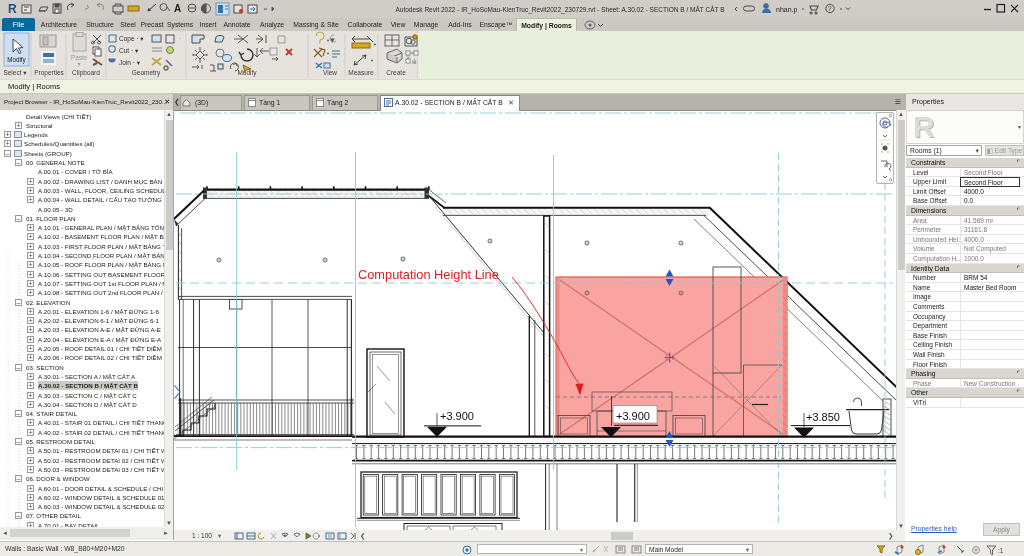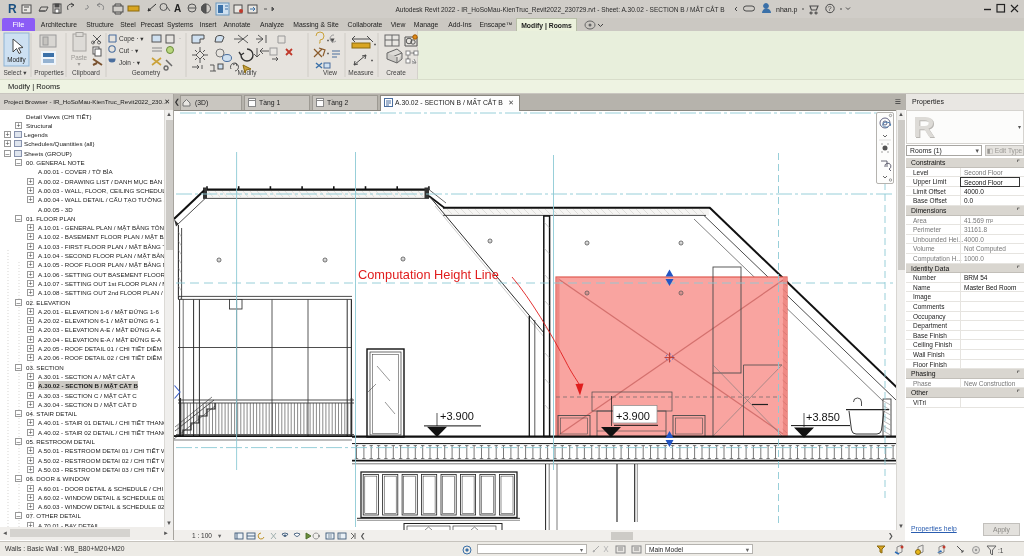--- a/index.html
+++ b/index.html
@@ -78,21 +78,21 @@
 <circle cx="830" cy="8.5" r="4.2" stroke-width="1"></circle>
         <text x="827.6" y="11.4" font-size="7.5" fill="#4a4a4a" stroke="none">?</text>
 <path d="M840 9 h2 M846 7.5 l2 2 2 -2" stroke-width="1"></path>
 <path d="M984 9.5 h7" stroke="#222" stroke-width="1.4"></path>
 <rect x="997" y="4.5" width="7.5" height="7.5" stroke="#222" stroke-width="1.2"></rect>
 <path d="M1011 5 l7 7 M1018 5 l-7 7" stroke="#222" stroke-width="1.2"></path>
 </g>
 </svg>
 </div>
 <div class="ab" id="tabrow">
-<div class="tab" style="left:2px;width:33px;background:#8b5cf6;color:#fff;border-radius:2px 2px 0 0;">File</div>
+<div class="tab" style="left:2px;width:33px;background:#0369a1;color:#fff;border-radius:2px 2px 0 0;">File</div>
 <div class="tab" style="left:38px;width:42px;font-size:6.8px;">Architecture</div>
 <div class="tab" style="left:84px;width:32px;font-size:6.8px;">Structure</div>
 <div class="tab" style="left:118px;width:20px;font-size:6.8px;">Steel</div>
 <div class="tab" style="left:139px;width:26px;font-size:6.8px;">Precast</div>
 <div class="tab" style="left:166px;width:28px;font-size:6.8px;">Systems</div>
 <div class="tab" style="left:197px;width:22px;font-size:6.8px;">Insert</div>
 <div class="tab" style="left:222px;width:30px;font-size:6.8px;">Annotate</div>
 <div class="tab" style="left:258px;width:28px;font-size:6.8px;">Analyze</div>
 <div class="tab" style="left:291px;width:50px;font-size:6.8px;">Massing &amp; Site</div>
 <div class="tab" style="left:346px;width:38px;font-size:6.8px;">Collaborate</div>

